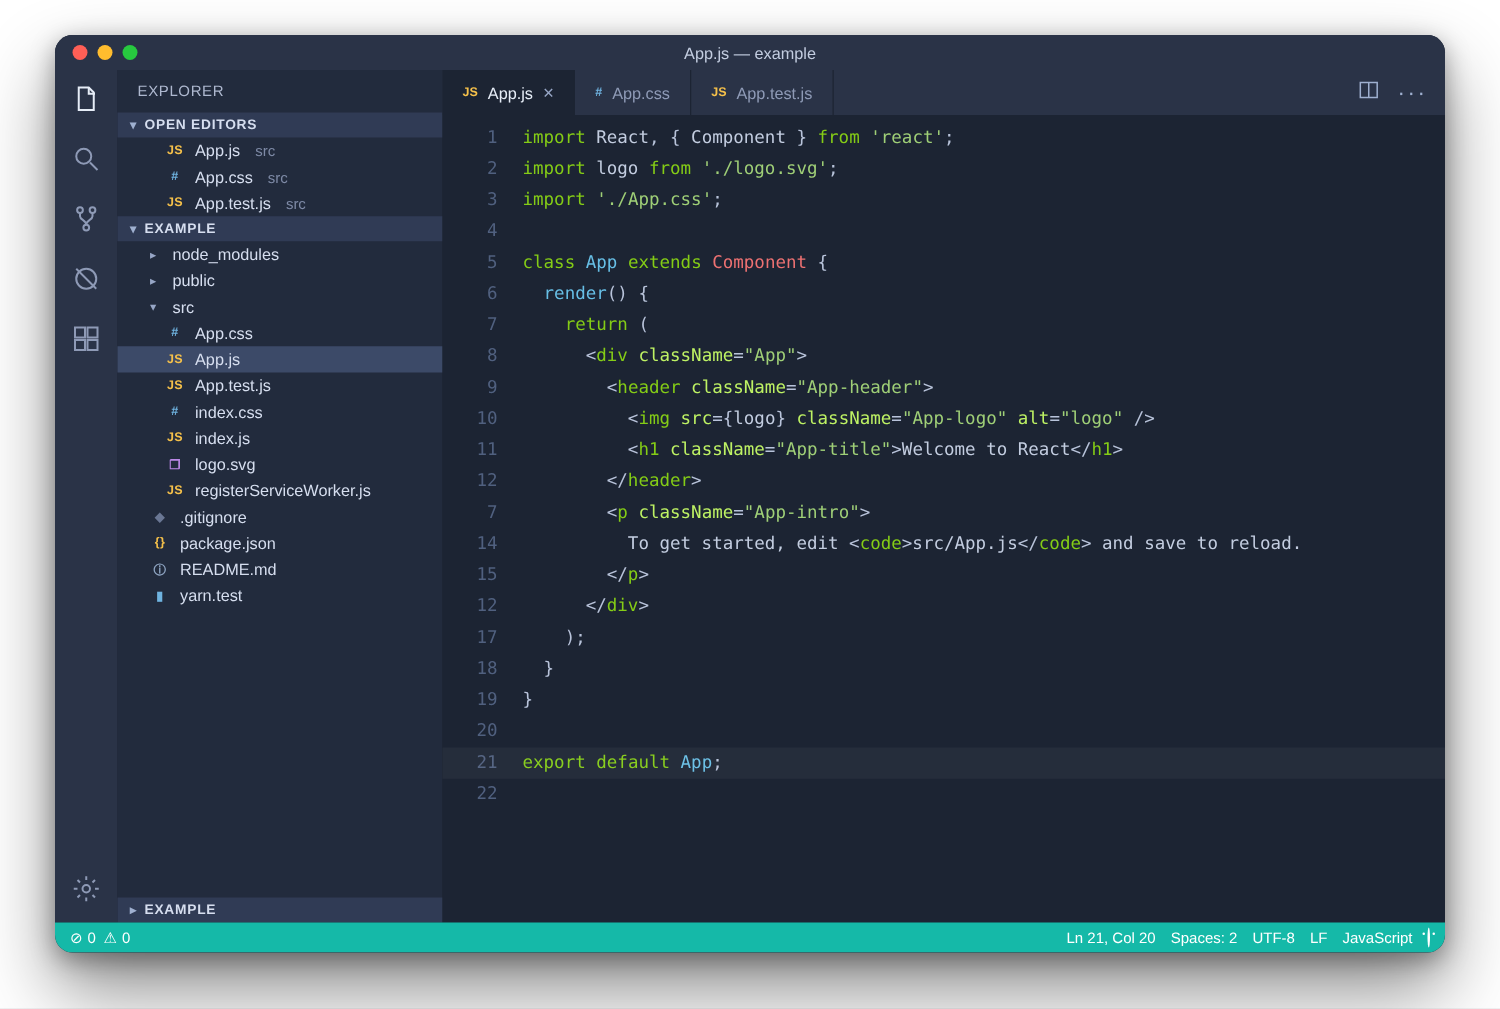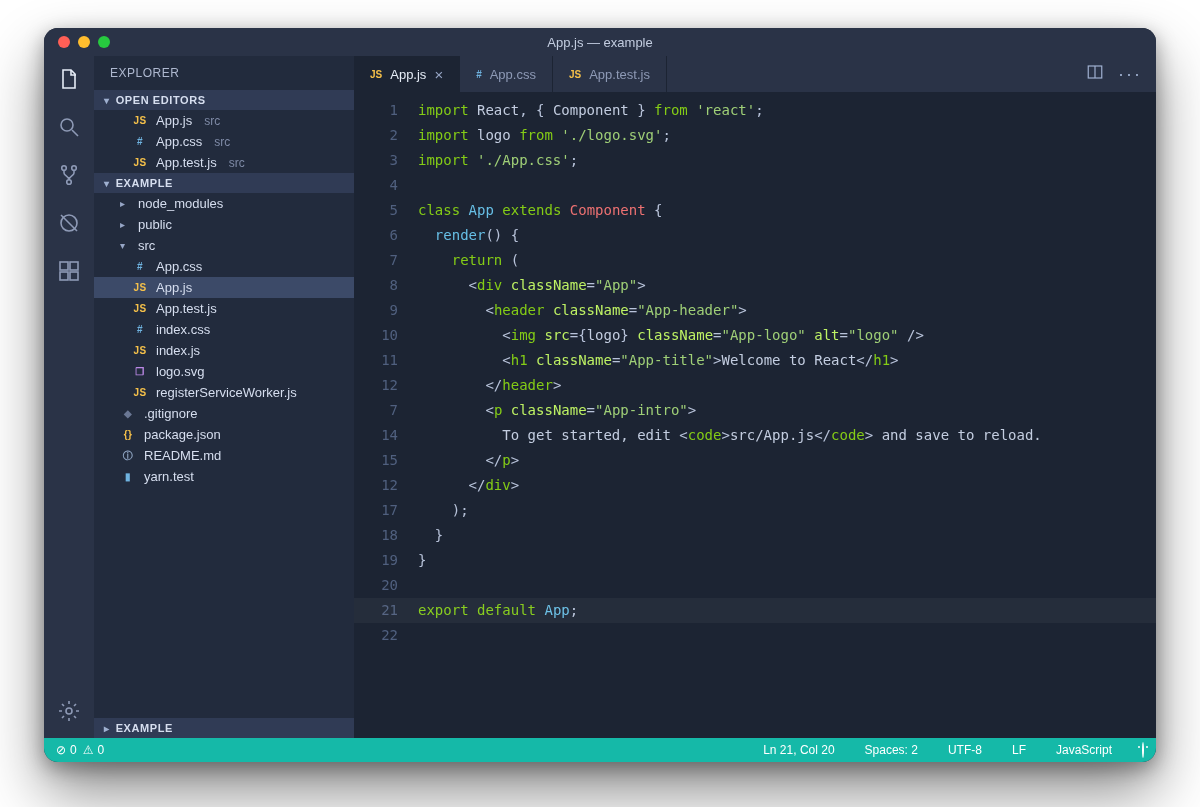--- a/index.html
+++ b/index.html
@@ -64,21 +64,21 @@
   .code{ flex:1; padding:6px 0 0 8px; color:#c3cde0; white-space:pre; position:relative;}
   .code .line{height:25px;}
   .code .hl{ background:rgba(255,255,255,.045); position:absolute; left:-64px; right:0; height:25px;}
   
   .kw{color:#84cc16;} .def{color:#67bfe6;} .cls{color:#ed7172;} .str{color:#9fcf77;} .tag{color:#84cc16;}
   .attr{color:#bef264;} .punc{color:#b8c3da;} .fn{color:#67bfe6;} .txt{color:#c3cde0;}
 
   
   .status{ height:24px; background:#15b9a8; color:#fff; display:flex; align-items:center; font-size:12px; padding:0 12px; gap:14px;}
   .status .left{display:flex;align-items:center;gap:6px;}
-  .status .right{margin-left:auto; display:flex; gap:30px; align-items:center;}
+  .status .right{margin-left:auto; display:flex; gap:12px; align-items:center;}
   .status .pill{display:flex;align-items:center;gap:4px;}
   .smile{width:14px;height:14px;border:1.5px solid #fff;border-radius:50%;position:relative;}
   .smile::before{content:"";position:absolute;left:3px;top:3px;width:2px;height:2px;background:#fff;border-radius:50%;}
   .smile::after{content:"";position:absolute;right:3px;top:3px;width:2px;height:2px;background:#fff;border-radius:50%;}
   .smile .m{position:absolute;left:2px;right:2px;bottom:2px;height:4px;border-bottom:1.5px solid #fff;border-radius:0 0 8px 8px;}
 
   .docker-hd{margin-top:auto;}
 </style>
 </head>
 <body>

